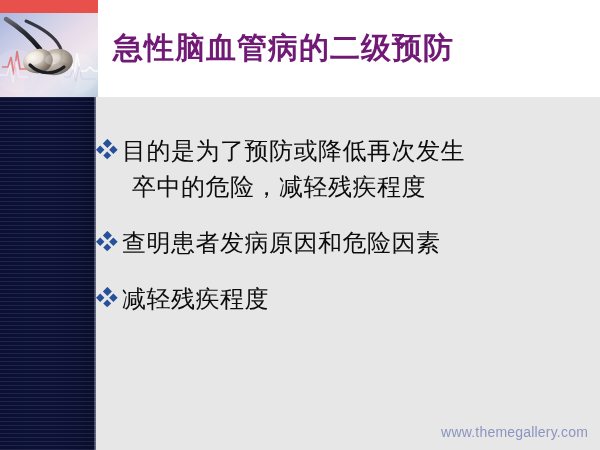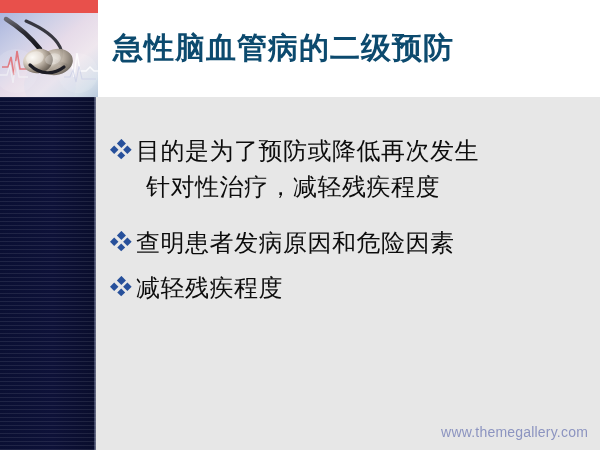--- a/index.html
+++ b/index.html
@@ -86,29 +86,29 @@
 
   
   .title {
     position: absolute;
     left: 113px;
     top: 28px;
     width: 470px;
     font-size: 30px;
     line-height: 40px;
     font-weight: bold;
-    color: #0c4a6e;
+    color: #701a75;
     letter-spacing: 1px;
     white-space: nowrap;
   }
 
   
   .bullets {
     position: absolute;
-    left: 110px;
+    left: 96px;
     top: 133px;
     width: 476px;
   }
   .bullet-row {
     position: relative;
     display: block;
     margin-bottom: 16px;
   }
   .bullet-marker {
     position: absolute;
@@ -121,21 +121,21 @@
     display: block;
     margin-left: 26px;
     font-size: 24px;
     line-height: 36px;
     color: #0c0c0c;
     letter-spacing: 0.5px;
   }
   .bullet-text .l2 { display: block; padding-left: 10px; }
 
   .sp-1 { margin-bottom: 20px; }
-  .sp-2 { margin-bottom: 9px; }
+  .sp-2 { margin-bottom: 20px; }
 
   
   .footer {
     position: absolute;
     right: 12px;
     bottom: 10px;
     font-family: "Liberation Sans", sans-serif;
     font-size: 14px;
     color: #8c94c0;
     letter-spacing: 0.2px;
@@ -216,21 +216,21 @@
           <g fill="#27509b">
             <rect x="8.2" y="1.2" width="6.4" height="6.4" transform="rotate(45 11.4 4.4)"></rect>
             <rect x="1.2" y="7.8" width="6.0" height="6.0" transform="rotate(45 4.2 10.8)"></rect>
             <rect x="14.4" y="7.8" width="6.0" height="6.0" transform="rotate(45 17.4 10.8)"></rect>
             <rect x="8.4" y="13.6" width="5.6" height="5.6" transform="rotate(45 11.2 16.4)"></rect>
           </g>
         </svg>
       </span>
       <span class="bullet-text">
         <span>目的是为了预防或降低再次发生</span>
-        <span class="l2">针对性治疗，减轻残疾程度</span>
+        <span class="l2">卒中的危险，减轻残疾程度</span>
       </span>
     </div>
 
     <div class="bullet-row sp-2">
       <span class="bullet-marker">
         <svg viewBox="0 0 22 22" width="22" height="22" aria-hidden="true">
           <g fill="#27509b">
             <rect x="8.2" y="1.2" width="6.4" height="6.4" transform="rotate(45 11.4 4.4)"></rect>
             <rect x="1.2" y="7.8" width="6.0" height="6.0" transform="rotate(45 4.2 10.8)"></rect>
             <rect x="14.4" y="7.8" width="6.0" height="6.0" transform="rotate(45 17.4 10.8)"></rect>

